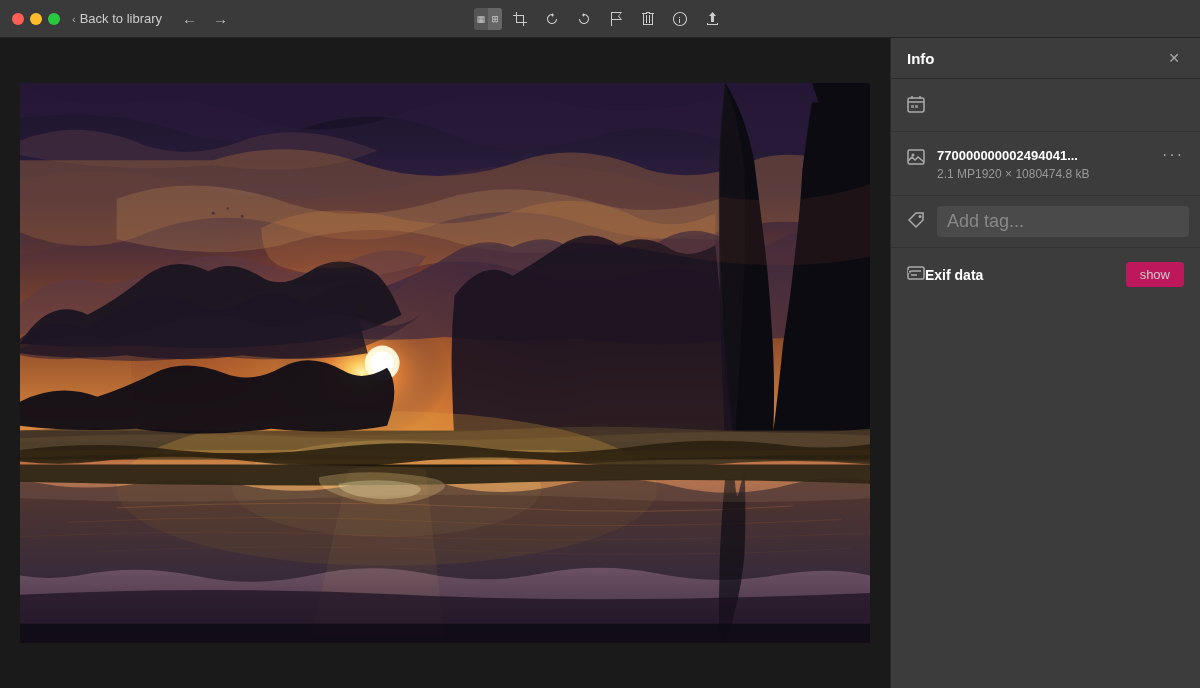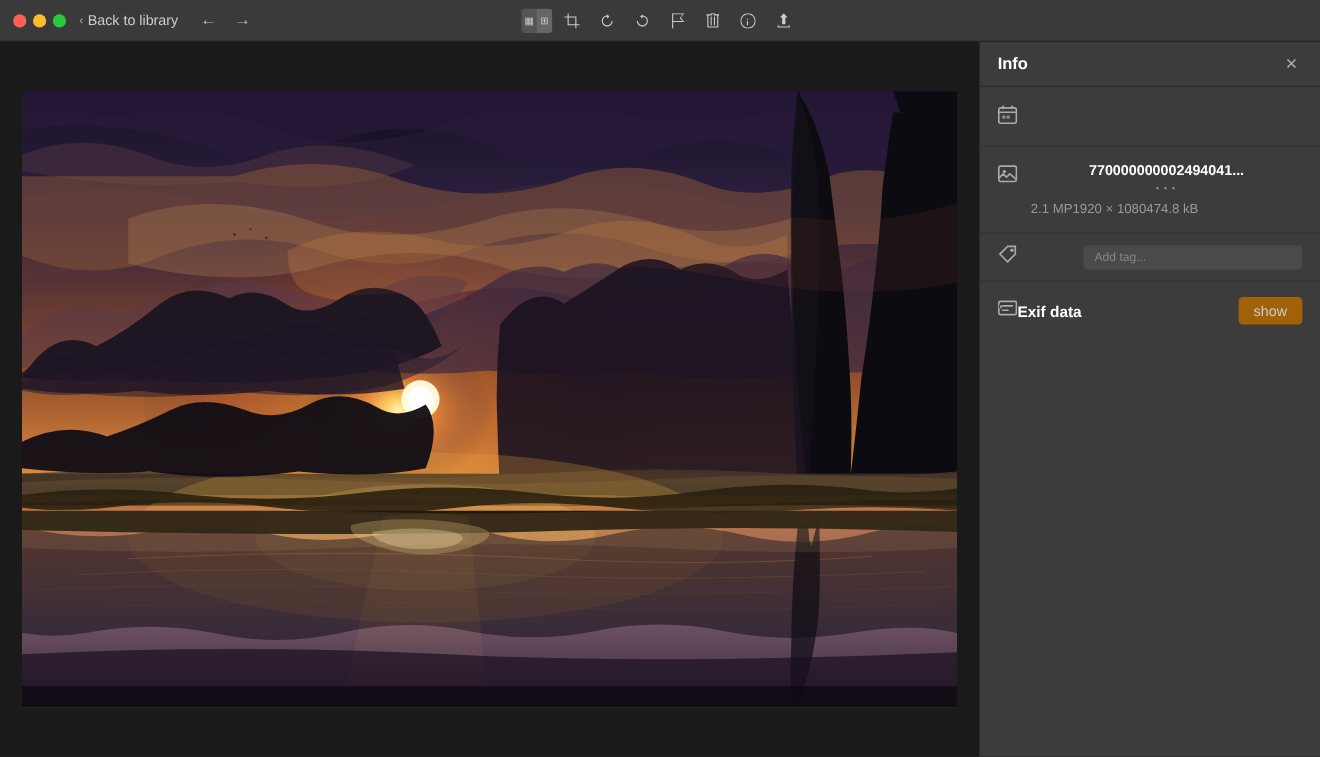--- a/index.html
+++ b/index.html
@@ -197,21 +197,20 @@
       font-size: 12px;
       color: #999;
       margin-top: 3px;
       display: flex;
     }
     .info-file-actions {
       display: flex;
       align-items: center;
       justify-content: space-between;
       margin-bottom: 2px;
-      flex-direction: column;
     }
     .more-btn {
       color: #aaa;
       font-size: 16px;
       cursor: pointer;
       letter-spacing: 2px;
     }
 
     
     .tag-section {
@@ -226,23 +225,22 @@
       font-size: 16px;
       flex-shrink: 0;
     }
     .tag-input {
       flex: 1;
       background: #4a4a4a;
       border: none;
       border-radius: 4px;
       padding: 5px 10px;
       color: #aaa;
-      font-size: 11px;
+      font-size: 18px;
       outline: none;
-      margin-left: 48px;
     }
     .tag-input::placeholder { color: #888; }
 
     
     .exif-section {
       padding: 14px 16px;
       display: flex;
       align-items: center;
     }
     .exif-icon {
@@ -250,21 +248,21 @@
       font-size: 16px;
       flex-shrink: 0;
     }
     .exif-label {
       font-size: 14px;
       font-weight: 600;
       color: #fff;
       flex: 1;
     }
     .show-btn {
-      background: #a16207;
+      background: #be185d;
       border: none;
       border-radius: 4px;
       color: #ccc;
       font-size: 13px;
       padding: 5px 14px;
       cursor: pointer;
     }
 
     
     svg.landscape {

